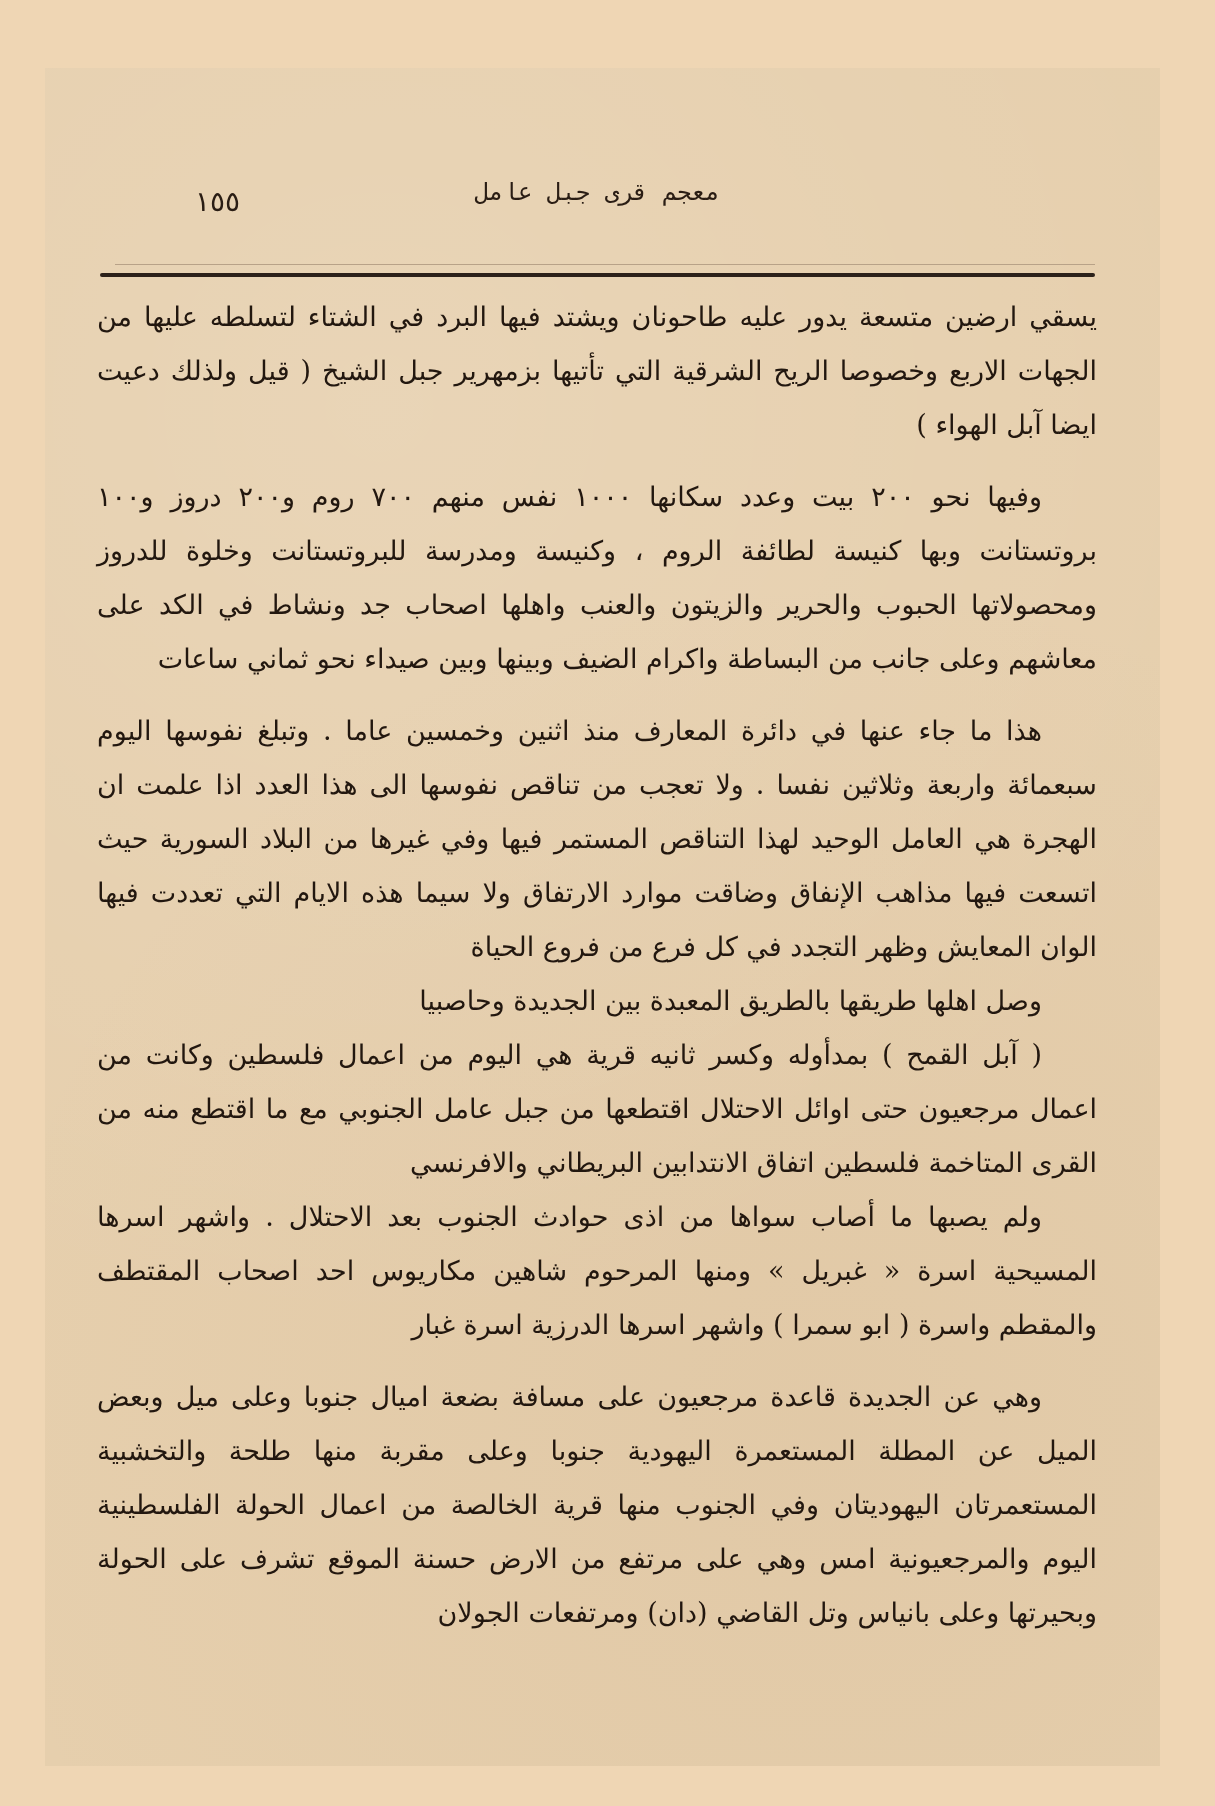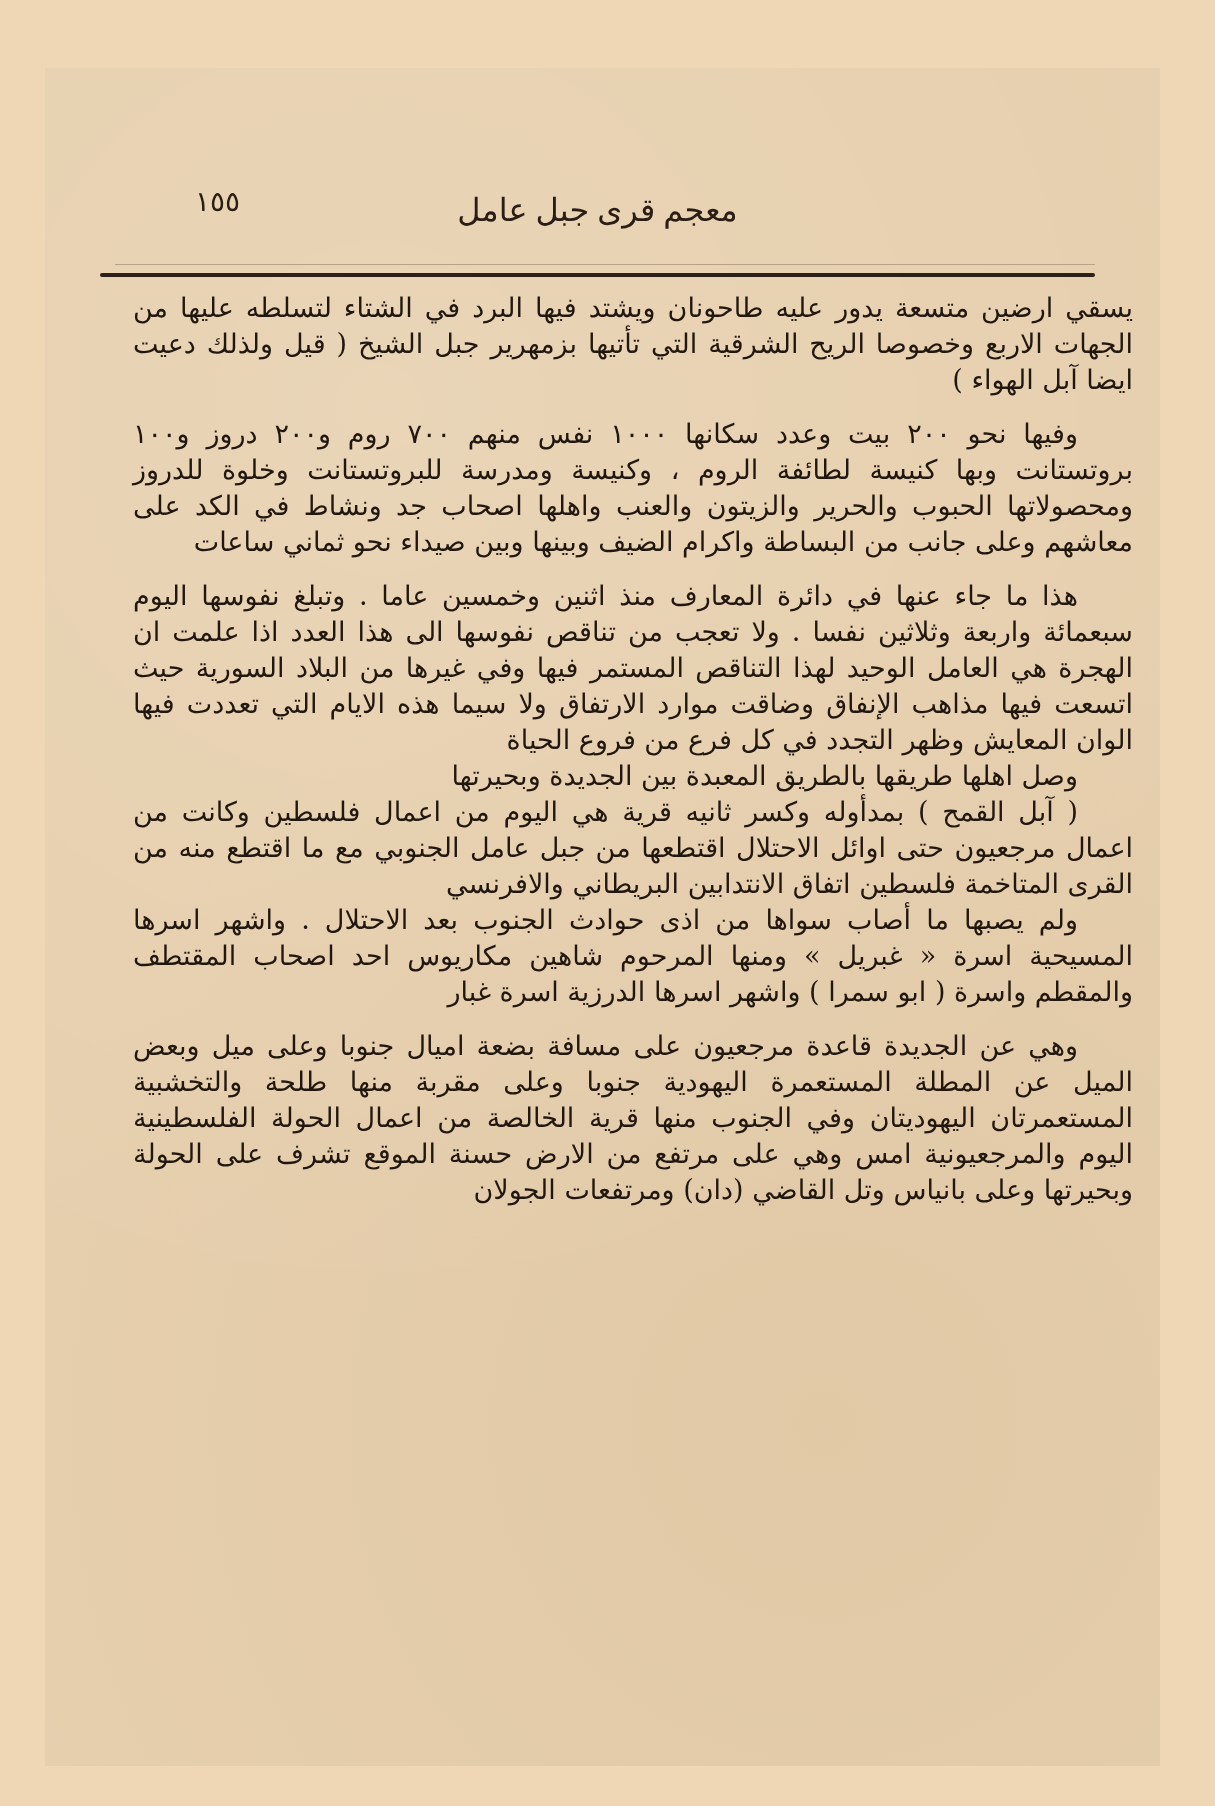--- a/index.html
+++ b/index.html
@@ -15,59 +15,58 @@
     background: #e6cfad;
     background-image: radial-gradient(circle at 30% 20%, rgba(255,255,255,0.12), transparent 60%),
                       radial-gradient(circle at 70% 80%, rgba(160,120,80,0.07), transparent 55%);
   }
   .header {
     position: absolute; left: 55px; top: 80px; width: 995px; height: 90px;
   }
   .running-title {
     position: absolute; left: 0; right: 0; top: 30px;
     text-align: center; direction: rtl;
-    font-family: Liberation Serif, serif; font-size: 32px; color: #2a1d14; margin-top: 13px;
+    font-family: Liberation Mono, monospace; font-size: 24px; color: #2a1d14;
   }
   .page-number {
     position: absolute; left: 95px; top: 37px;
     font-family: "DejaVu Serif", serif; font-size: 28px; color: #2a1d14;
     direction: rtl;
   }
   .rule {
     position: absolute; left: 55px; top: 205px; width: 995px; height: 4px;
     background: #2c211a; border-radius: 2px;
   }
   .rule-thin {
     position: absolute; left: 70px; top: 196px; width: 980px; height: 1px;
     background: #b8a288;
   }
   .body-text {
     position: absolute; left: 52px; top: 222px; width: 1000px;
     direction: rtl; text-align: justify;
-    font-family: "DejaVu Serif", serif; font-size: 27px; line-height: 36px;
+    font-family: "DejaVu Serif", serif; font-size: 27px; line-height: 54px;
     color: #22170f;
-    margin-left: 36px;
   }
   .body-text p { margin: 0; text-align-last: right; }
   .body-text p.gap { margin-top: 18px; }
   .body-text p.indent { text-indent: 55px; }
 </style>
 </head>
 <body>
 
 <div class="page">
   <div class="header">
     <div class="running-title">معجم قرى جبل عامل</div>
     <div class="page-number">١٥٥</div>
   </div>
   <div class="rule-thin"></div>
   <div class="rule"></div>
 
   <div class="body-text">
     <p>يسقي ارضين متسعة يدور عليه طاحونان ويشتد فيها البرد في الشتاء لتسلطه عليها من الجهات الاربع وخصوصا الريح الشرقية التي تأتيها بزمهرير جبل الشيخ ( قيل ولذلك دعيت ايضا آبل الهواء )</p>
     <p class="gap indent">وفيها نحو ٢٠٠ بيت وعدد سكانها ١٠٠٠ نفس منهم ٧٠٠ روم و٢٠٠ دروز و١٠٠ بروتستانت وبها كنيسة لطائفة الروم ، وكنيسة ومدرسة للبروتستانت وخلوة للدروز ومحصولاتها الحبوب والحرير والزيتون والعنب واهلها اصحاب جد ونشاط في الكد على معاشهم وعلى جانب من البساطة واكرام الضيف وبينها وبين صيداء نحو ثماني ساعات</p>
     <p class="gap indent">هذا ما جاء عنها في دائرة المعارف منذ اثنين وخمسين عاما . وتبلغ نفوسها اليوم سبعمائة واربعة وثلاثين نفسا . ولا تعجب من تناقص نفوسها الى هذا العدد اذا علمت ان الهجرة هي العامل الوحيد لهذا التناقص المستمر فيها وفي غيرها من البلاد السورية حيث اتسعت فيها مذاهب الإنفاق وضاقت موارد الارتفاق ولا سيما هذه الايام التي تعددت فيها الوان المعايش وظهر التجدد في كل فرع من فروع الحياة</p>
-    <p class="indent">وصل اهلها طريقها بالطريق المعبدة بين الجديدة وبحيرتها</p>
+    <p class="indent">وصل اهلها طريقها بالطريق المعبدة بين الجديدة وحاصبيا</p>
     <p class="indent">( آبل القمح ) بمدأوله وكسر ثانيه قرية هي اليوم من اعمال فلسطين وكانت من اعمال مرجعيون حتى اوائل الاحتلال اقتطعها من جبل عامل الجنوبي مع ما اقتطع منه من القرى المتاخمة فلسطين اتفاق الانتدابين البريطاني والافرنسي</p>
     <p class="indent">ولم يصبها ما أصاب سواها من اذى حوادث الجنوب بعد الاحتلال . واشهر اسرها المسيحية اسرة « غبريل » ومنها المرحوم شاهين مكاريوس احد اصحاب المقتطف والمقطم واسرة ( ابو سمرا ) واشهر اسرها الدرزية اسرة غبار</p>
     <p class="gap indent">وهي عن الجديدة قاعدة مرجعيون على مسافة بضعة اميال جنوبا وعلى ميل وبعض الميل عن المطلة المستعمرة اليهودية جنوبا وعلى مقربة منها طلحة والتخشبية المستعمرتان اليهوديتان وفي الجنوب منها قرية الخالصة من اعمال الحولة الفلسطينية اليوم والمرجعيونية امس وهي على مرتفع من الارض حسنة الموقع تشرف على الحولة وبحيرتها وعلى بانياس وتل القاضي (دان) ومرتفعات الجولان</p>
   </div>
 </div>
 
 </body></html>

